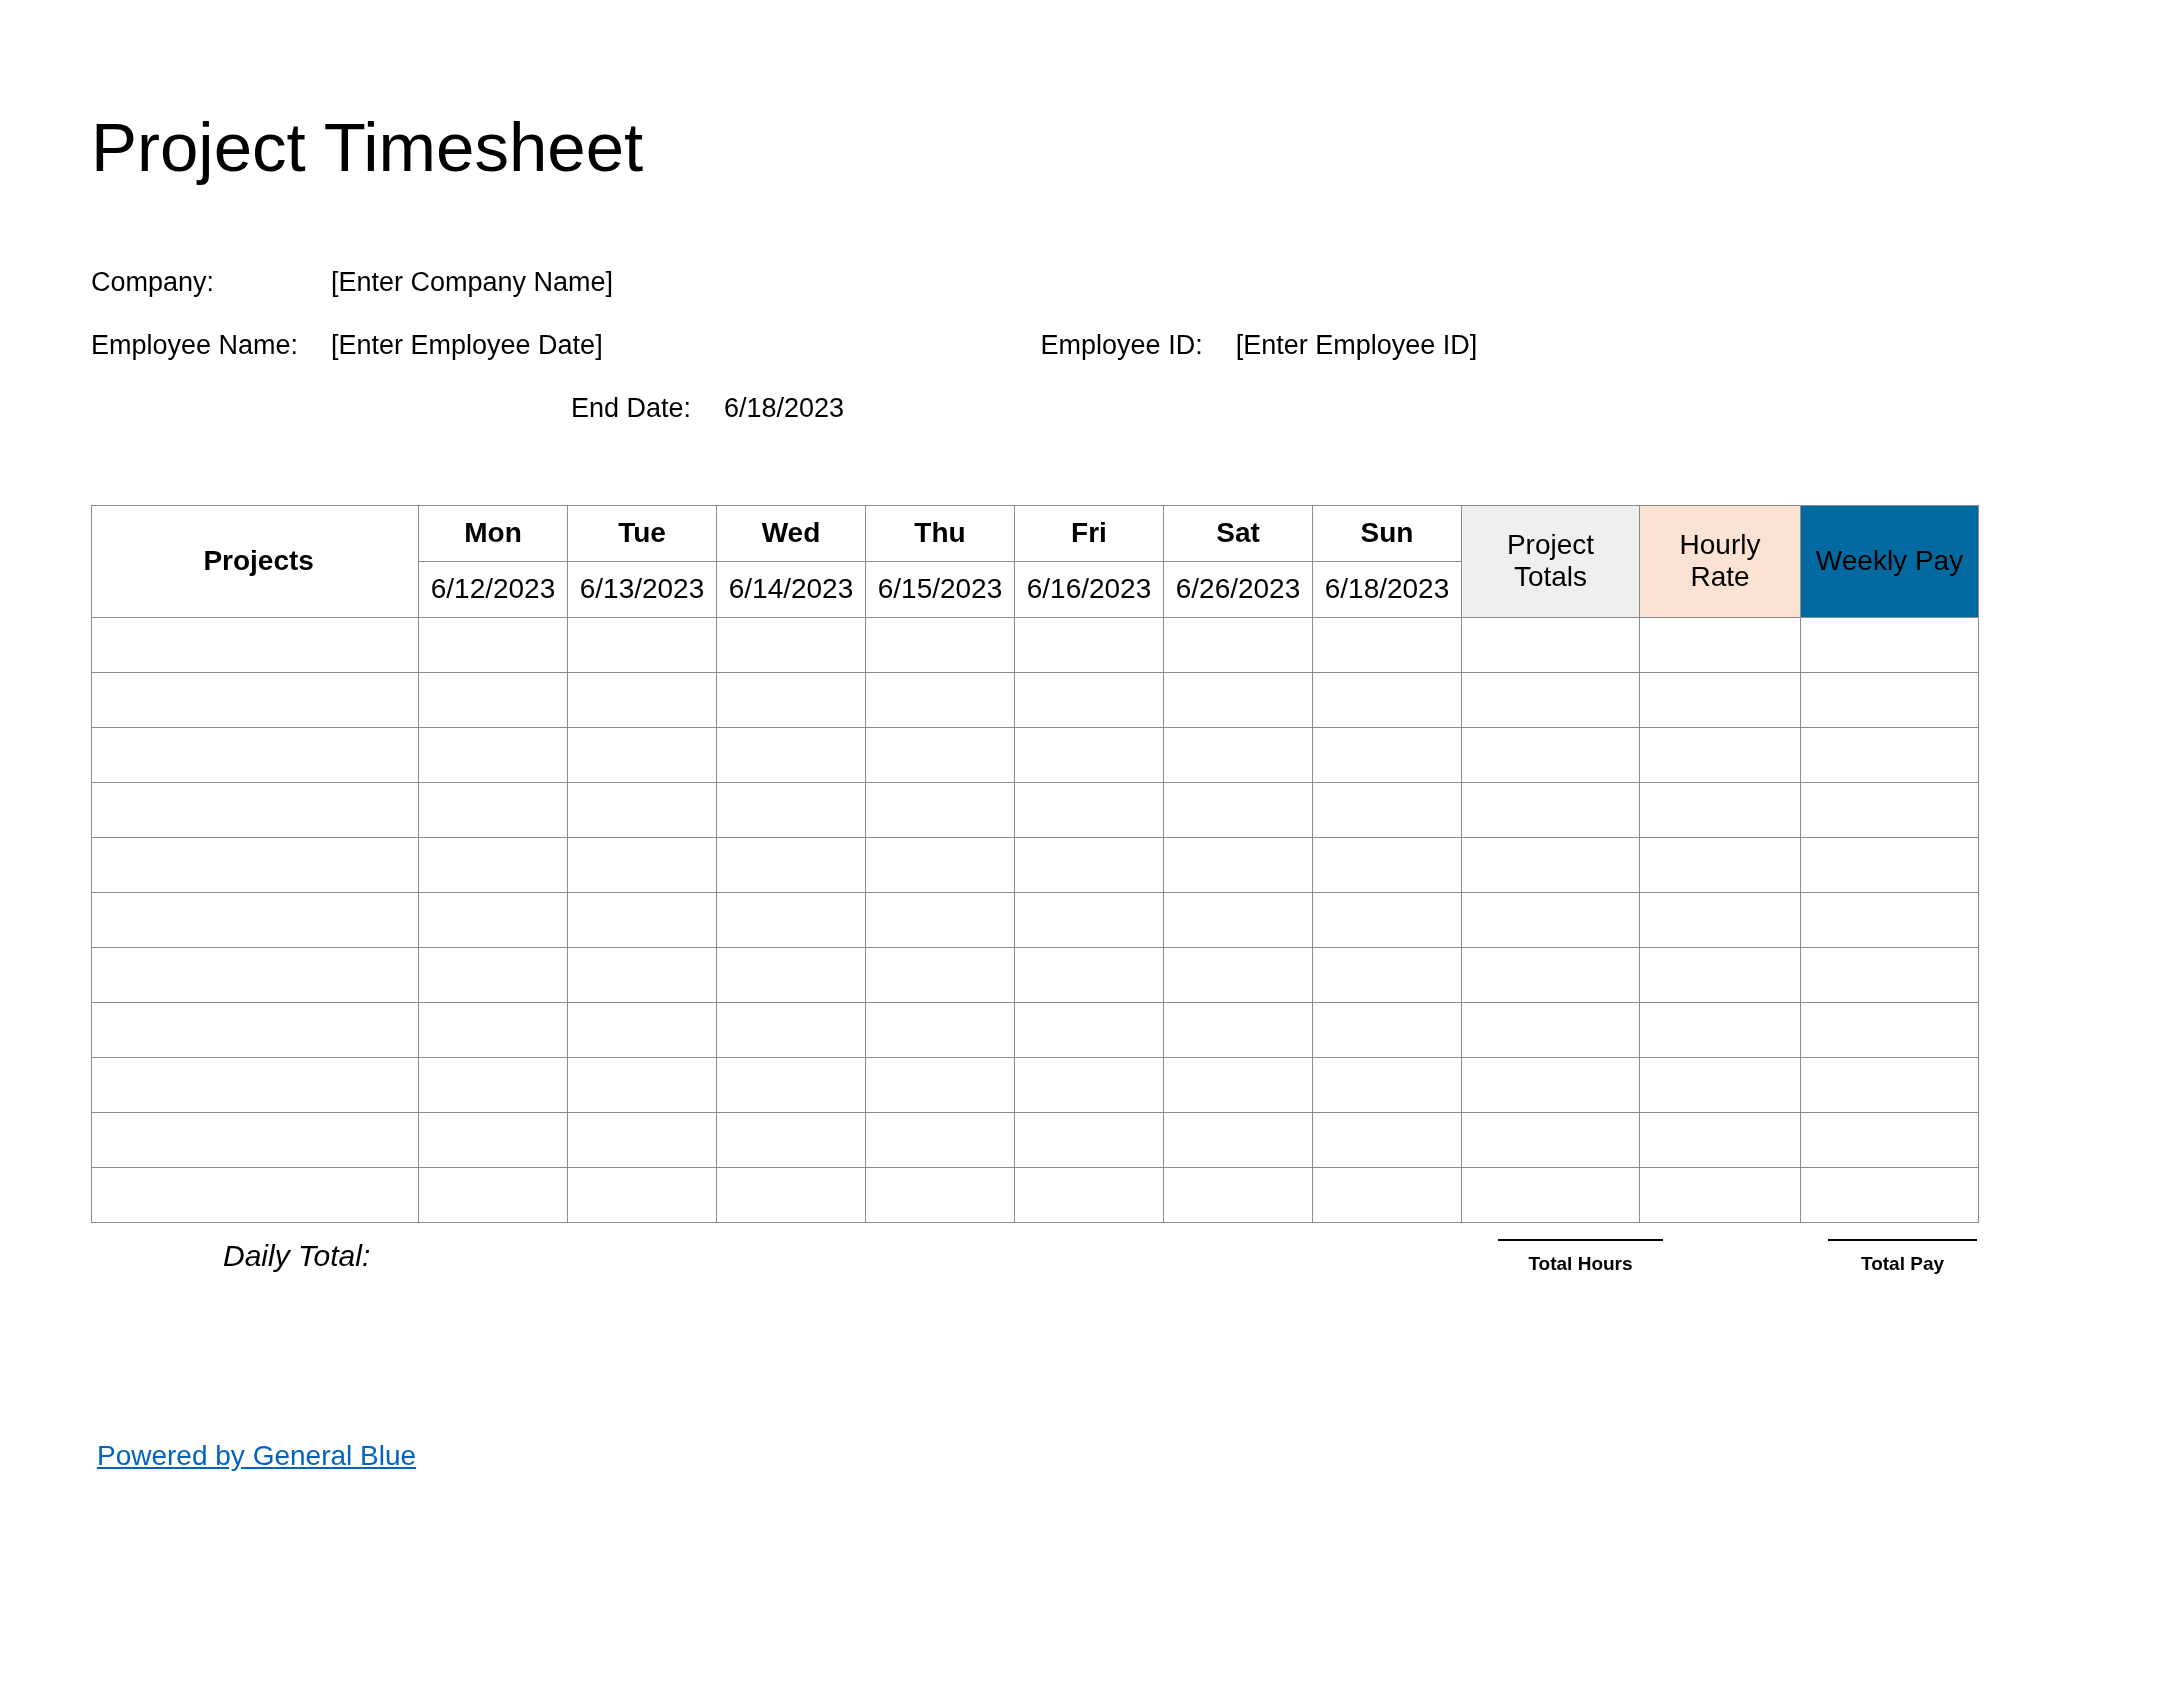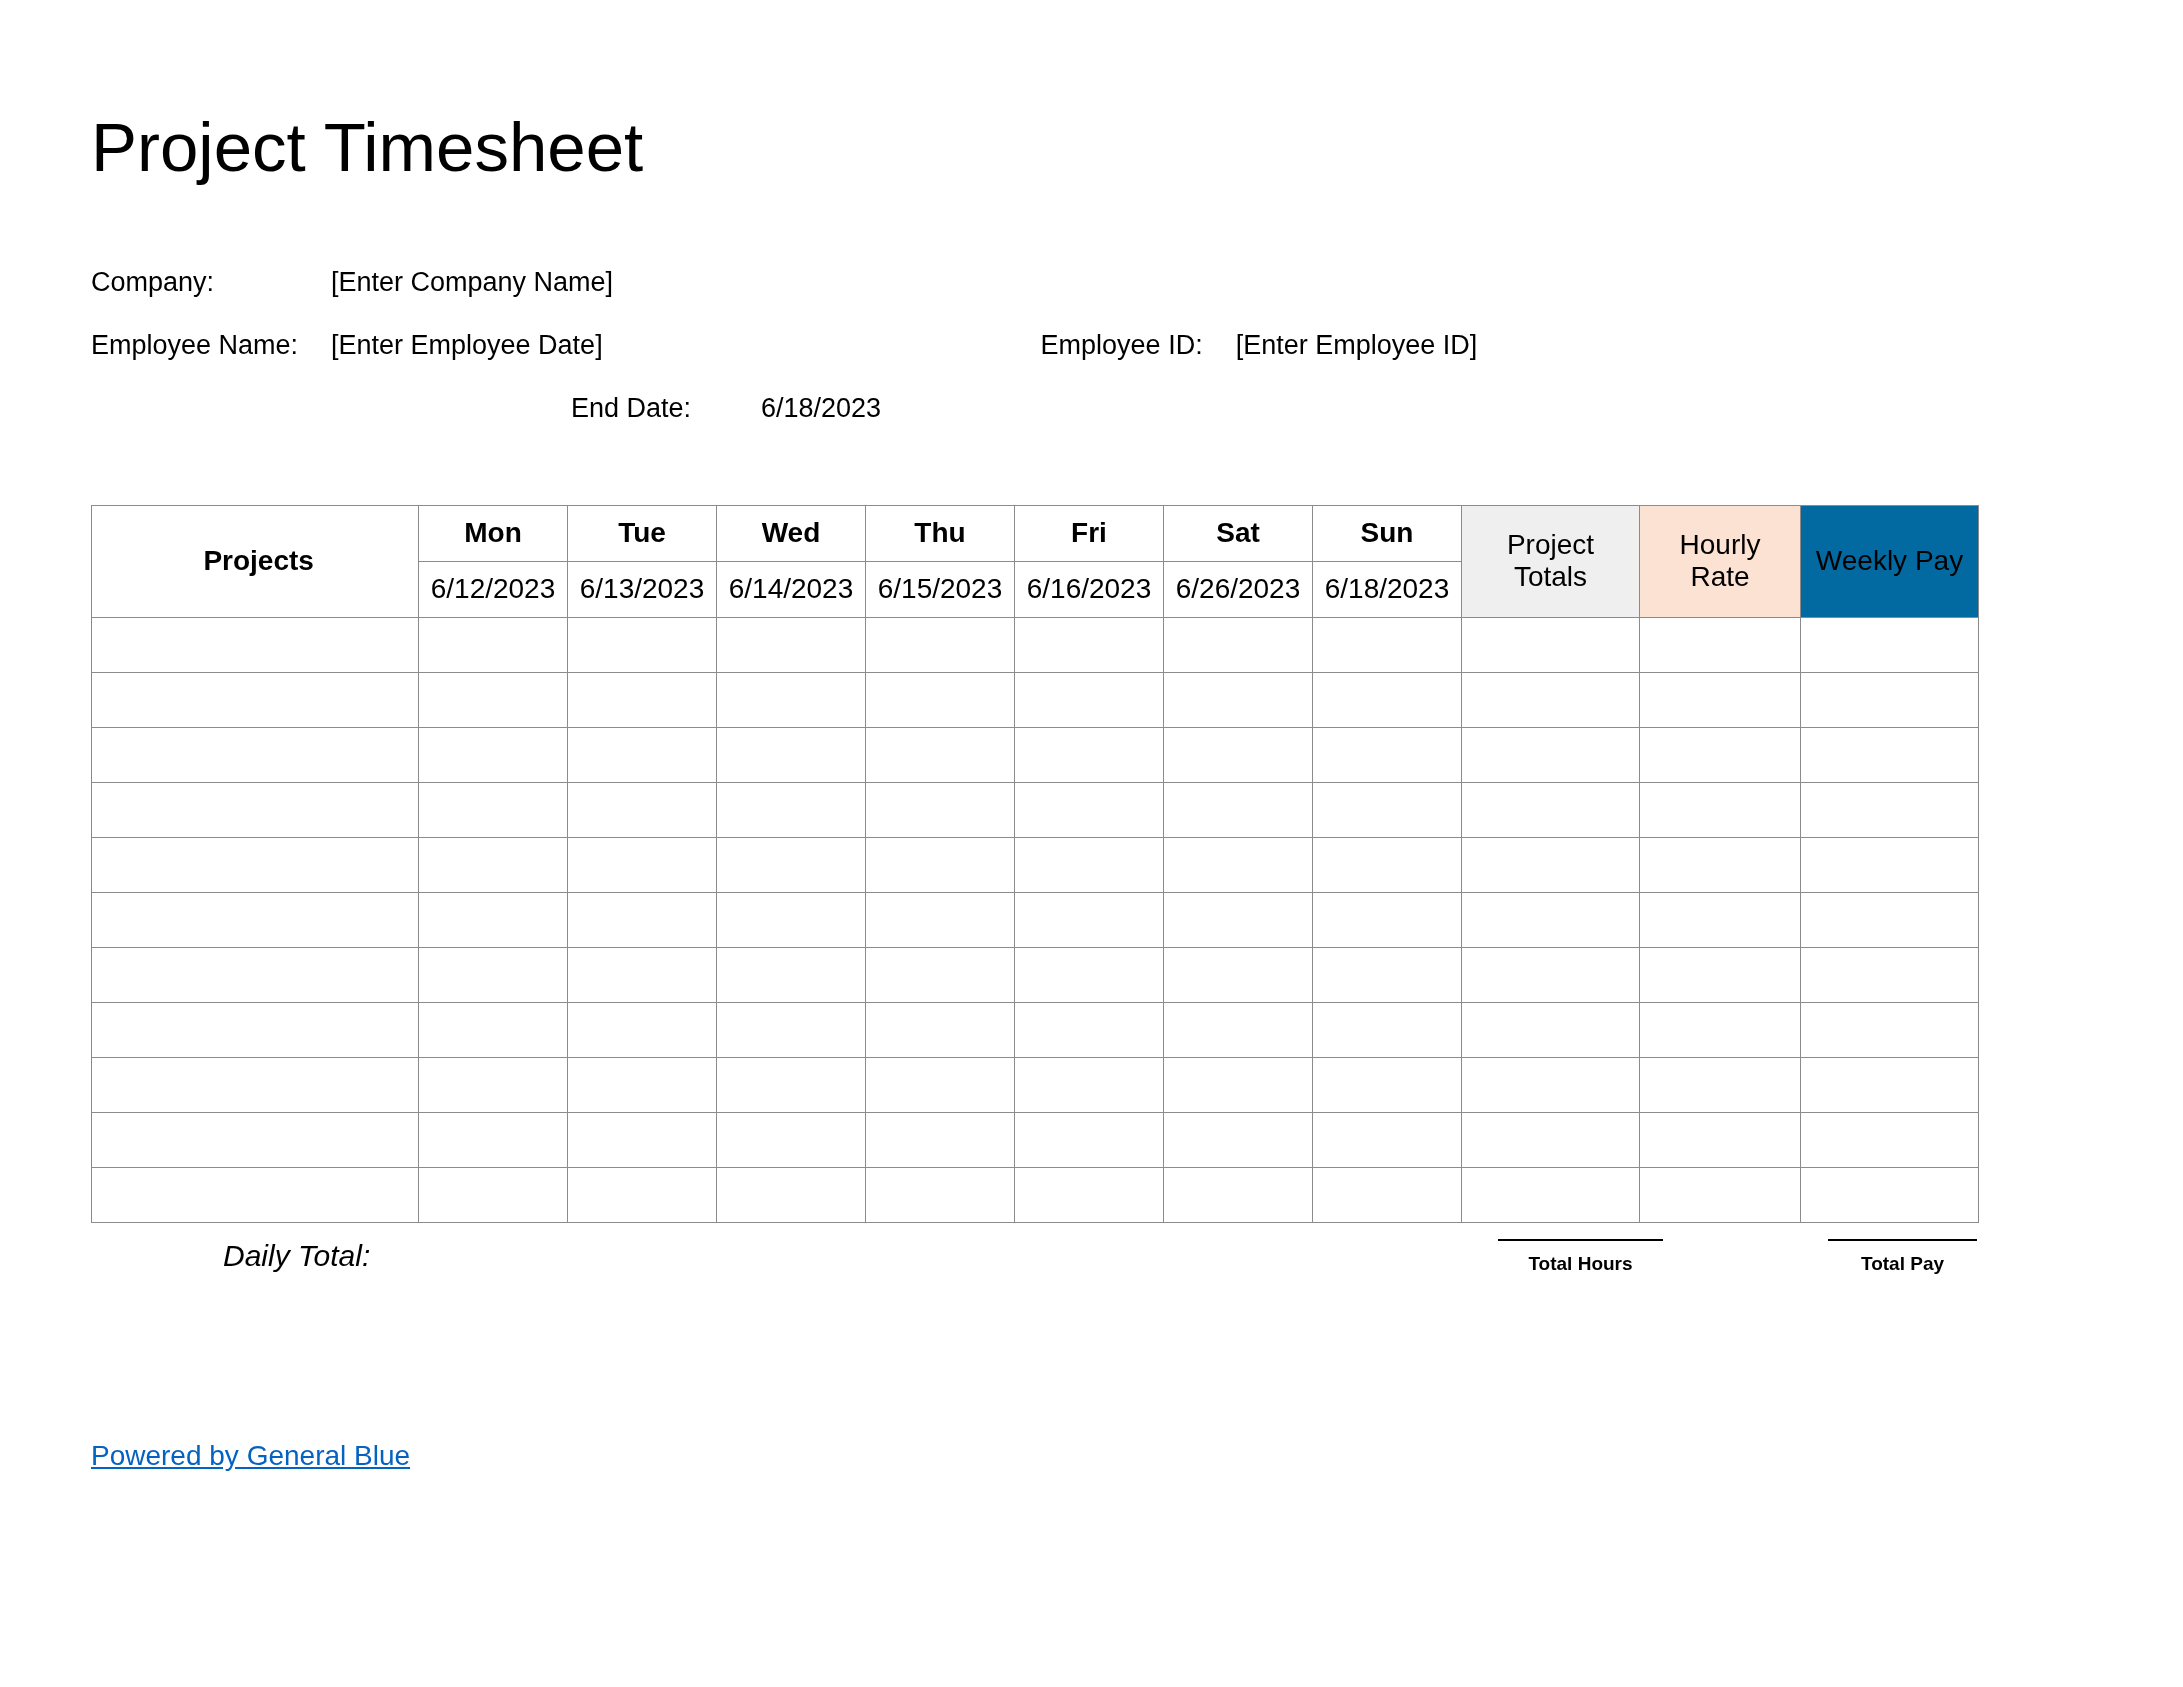--- a/index.html
+++ b/index.html
@@ -120,21 +120,21 @@
     font-weight: 700;
     font-size: 19px;
     white-space: nowrap;
   }
   .sum-hours { margin-right: 165px; }
   .sum-hours .sum-line { width: 165px; }
   .sum-pay .sum-line { width: 149px; }
 
   .powered-link {
     position: absolute;
-    left: 91px;
+    left: 97px;
     bottom: 215px;
     color: #0462c1;
     font-size: 28px;
     text-decoration: underline;
     cursor: pointer;
   }
 </style>
 </head>
 <body>
 
@@ -156,21 +156,21 @@
         <div class="info-label">Employee Name:</div>
         <div class="info-value">[Enter Employee Date]</div>
       </div>
       <div class="info-pair pair-right" style="margin-left:389px;">
         <div class="info-label">Employee ID:</div>
         <div class="info-value">[Enter Employee ID]</div>
       </div>
     </div>
 
     <div class="info-row">
-      <div class="info-pair pair-right row3" style="margin-left:389px;gap:37px;">
+      <div class="info-pair pair-right row3" style="margin-left:389px;">
         <div class="info-label">End Date:</div>
         <div class="info-value">6/18/2023</div>
       </div>
     </div>
 
   </div>
 
   <div class="table-wrap">
     <table class="timesheet">
       <colgroup>

